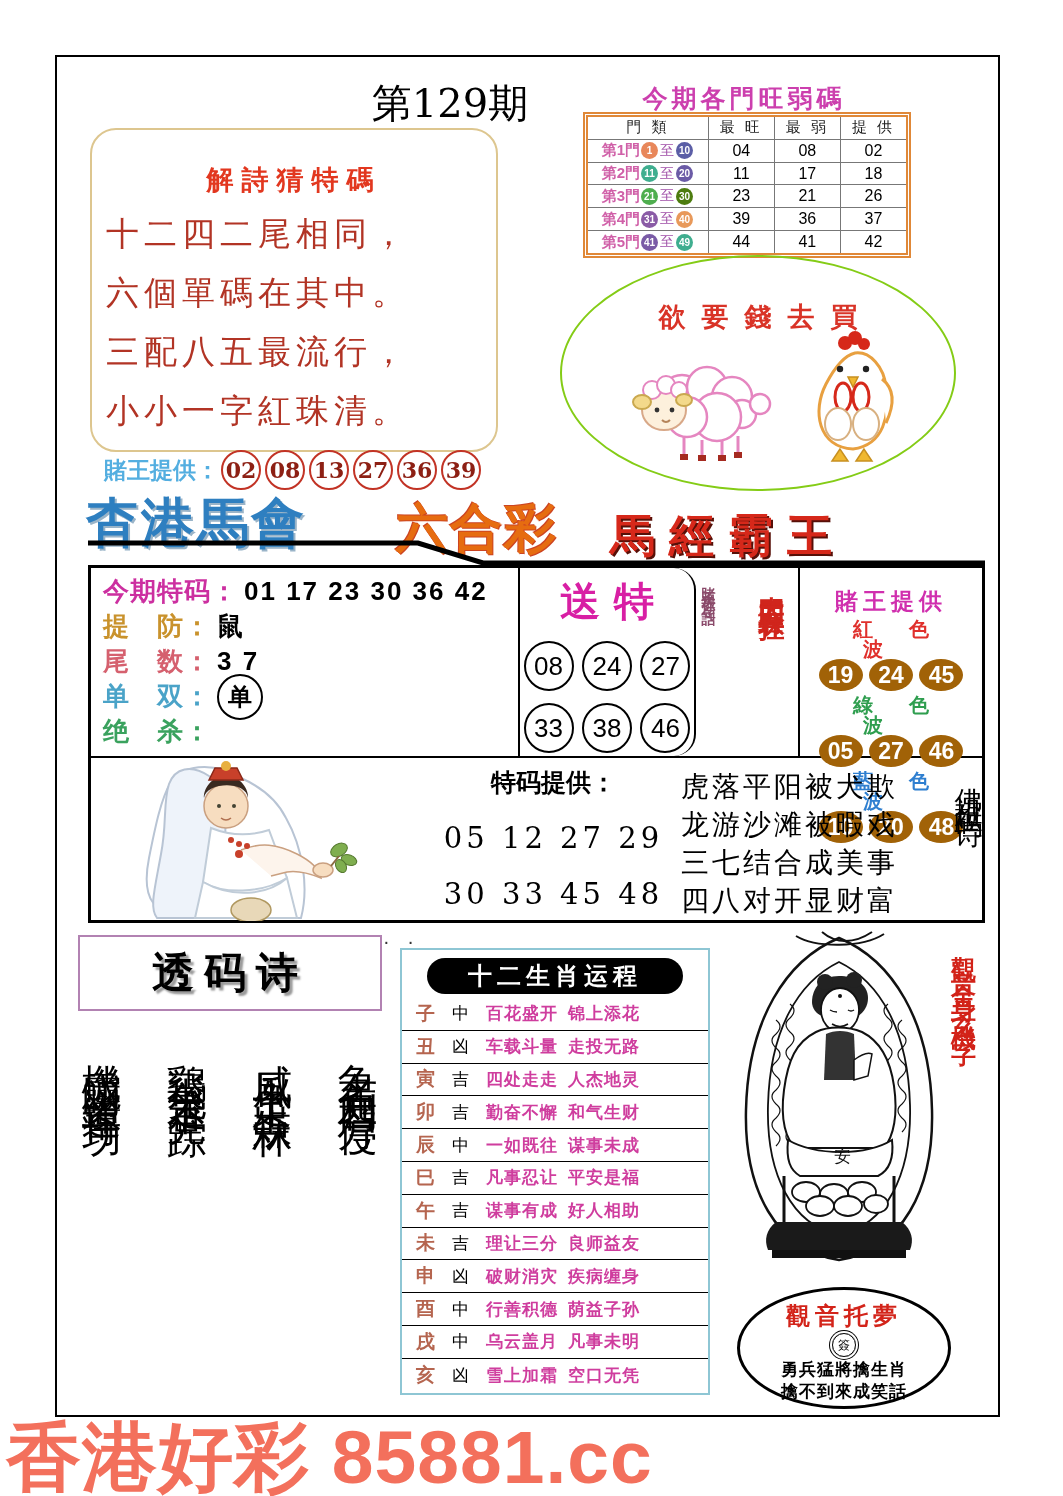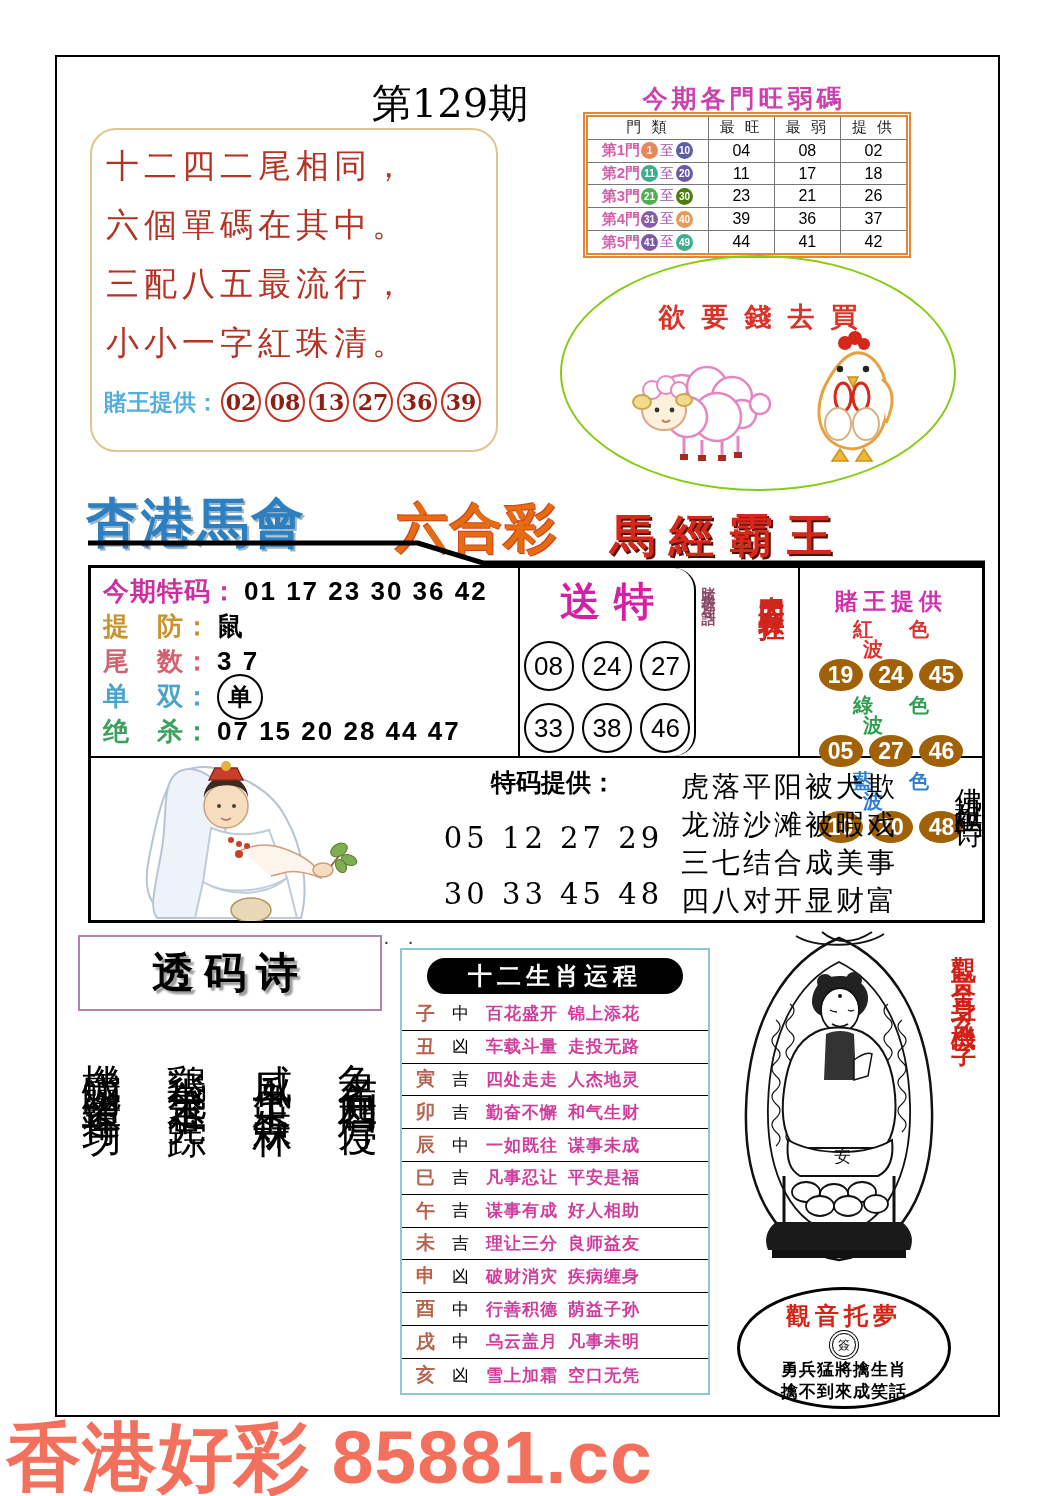--- a/index.html
+++ b/index.html
@@ -109,20 +109,21 @@
 </head>
 <body>
 
 <div id="page">
 
   <div class="abs" id="outer-frame"></div>
 
   <div class="abs serif" id="issue-title">第129期</div>
 
   <div class="abs serif" id="poem-box">
+    <div id="poem-title">解詩猜特碼</div>
     <div class="poem-line">十二四二尾相同，</div>
     <div class="poem-line">六個單碼在其中。</div>
     <div class="poem-line">三配八五最流行，</div>
     <div class="poem-line">小小一字紅珠清。</div>
     <div id="poem-provider">
       <span id="poem-provider-label">賭王提供：</span>
       <span class="poem-num">02</span>
       <span class="poem-num">08</span>
       <span class="poem-num">13</span>
       <span class="poem-num">27</span>
@@ -284,21 +285,20 @@
         <div class="info-line">
           <span class="info-label" style="color: rgb(213, 96, 110);">尾　数：</span>
           <span class="info-val">3  7</span>
         </div>
         <div class="info-line">
           <span class="info-label" style="color: rgb(74, 163, 200);">单　双：</span>
           <span id="parity-circle" class="serif">单</span>
         </div>
         <div class="info-line">
           <span class="info-label" style="color: rgb(58, 162, 94);">绝　杀：</span>
-          <span class="info-val">07 15 20 28 44 47</span>
         </div>
       </div>
 
       <div id="cell-songte">
         <div id="songte-title" class="serif">送特</div>
         <div class="songte-row">
           <span class="songte-num">08</span>
           <span class="songte-num">24</span>
           <span class="songte-num">27</span>
         </div>

